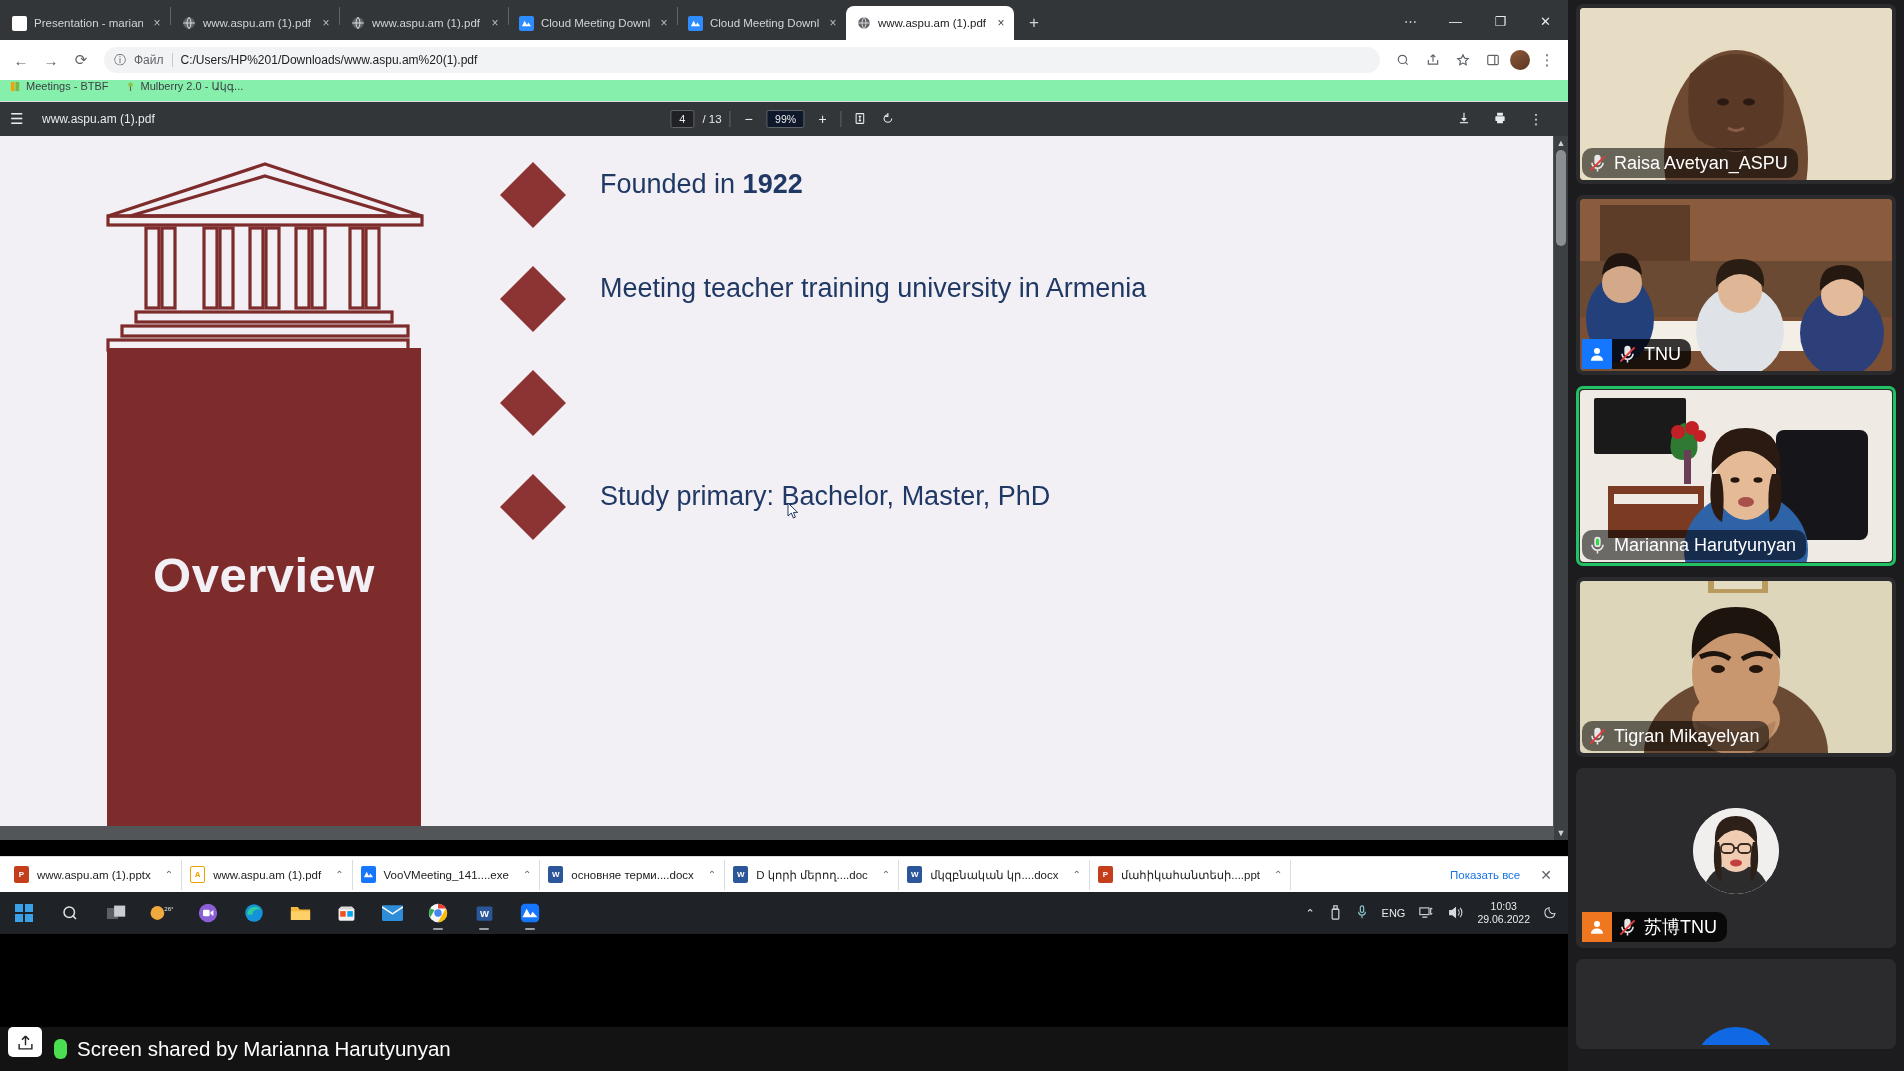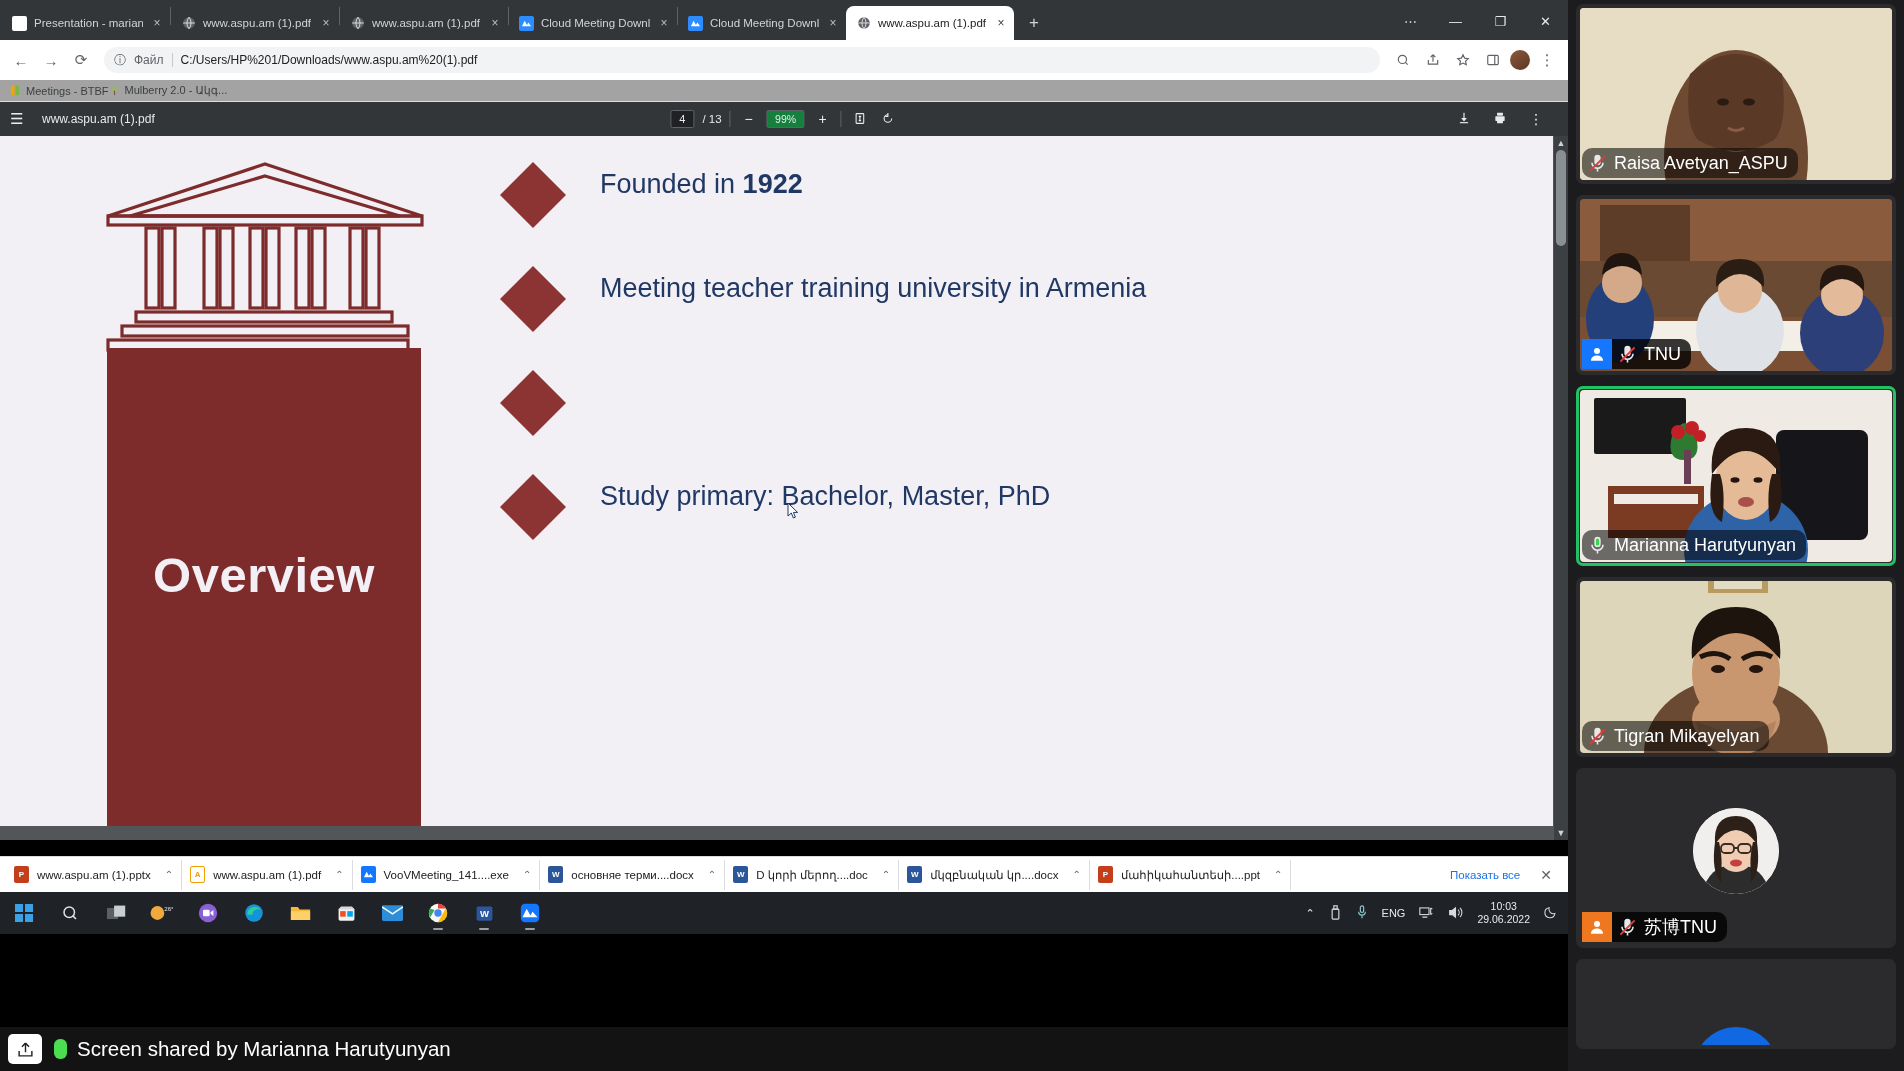--- a/index.html
+++ b/index.html
@@ -43,36 +43,36 @@
             color:#5f6368; font-size:15px; border-radius:50%; }
   .omnibox { flex:1 1 auto; height:26px; background:#f1f3f4; border-radius:14px;
              display:flex; align-items:center; padding:0 10px; gap:8px;
              font-size:12px; color:#202124; margin:0 6px; }
   .omnibox .scheme { color:#5f6368; }
   .omnibox .vbar { width:1px; height:14px; background:#c6c8ca; }
   .omnibox .url { flex:1 1 auto; overflow:hidden; white-space:nowrap; }
   .profilepic { width:20px; height:20px; border-radius:50%;
                 background:linear-gradient(145deg,#8c5a3c,#5b3622); }
 
-  .bookmarks { height:22px; background:#a3a3a3; display:flex; align-items:center;
-               gap:0; padding:0 10px; font-size:11px; color:#3c4043;
+  .bookmarks { height:22px; background:#86efac; display:flex; align-items:flex-start;
+               gap:16px; padding:0 10px; font-size:11px; color:#3c4043;
                border-bottom:1px solid #dadce0; }
   .bm { display:flex; align-items:center; gap:5px; white-space:nowrap; }
   .bmicon { width:11px; height:11px; flex:0 0 11px; }
 
   
   .pdfbar { height:34px; background:#323639; display:flex; align-items:center;
             padding:0 10px; color:#e8eaed; font-size:12px; position:relative; }
   .pdfbar .hamb { width:22px; font-size:15px; }
   .pdfname { margin-left:10px; font-size:12px; }
   .pdfcenter { position:absolute; left:50%; transform:translateX(-50%);
                display:flex; align-items:center; gap:8px; font-size:11.5px; }
   .pagebox { background:#202124; border:1px solid #5f6368; border-radius:2px;
              width:24px; height:18px; text-align:center; line-height:16px; font-size:11px; }
-  .zoombox { background:#15803d; border:1px solid #5f6368; border-radius:2px;
+  .zoombox { background:#0f172a; border:1px solid #5f6368; border-radius:2px;
              min-width:38px; height:18px; text-align:center; line-height:16px; font-size:10.5px; }
   .sep { width:1px; height:16px; background:#5f6368; }
   .ic { width:20px; text-align:center; font-size:14px; line-height:1; }
   .pdfright { position:absolute; right:22px; display:flex; align-items:center; gap:16px; }
 
   .pdfviewport { position:relative; height:calc(840px - 40px - 40px - 22px - 34px);
                  background:#525659; overflow:hidden; }
   .page { position:absolute; left:0; top:0; width:1553px; height:auto;
           background:#f1eef4; }
 
@@ -126,21 +126,21 @@
                 width:10px; height:2px; background:#9aa0a6; border-radius:1px; }
   .tray { margin-left:auto; display:flex; align-items:center; gap:14px;
           padding-right:10px; color:#e8eaed; font-size:11px; }
   .clock { text-align:center; line-height:1.25; font-size:10.5px; }
 
   .blackfill { position:absolute; left:0; top:934px; width:1568px; height:93px;
                background:#000; }
 
   
   .sharebar { position:absolute; left:0; top:1027px; width:1568px; height:44px;
-              background:#131313; display:flex; align-items:center; gap:12px;
+              background:#131313; display:flex; gap:12px;
               padding-left:8px; }
   .sharebtn { width:34px; height:30px; background:#fff; border-radius:5px;
               display:flex; align-items:center; justify-content:center;
               color:#222; font-size:15px; }
   .sharetext { color:#fff; font-size:20.5px; display:flex; align-items:center; gap:10px; }
   .greenmic { width:13px; height:20px; background:#4ade50; border-radius:6px; }
 
   
   #strip { position:absolute; left:1568px; top:0; width:336px; height:1071px;
            background:#1c1c1e; padding:4px 8px; overflow:hidden; }

